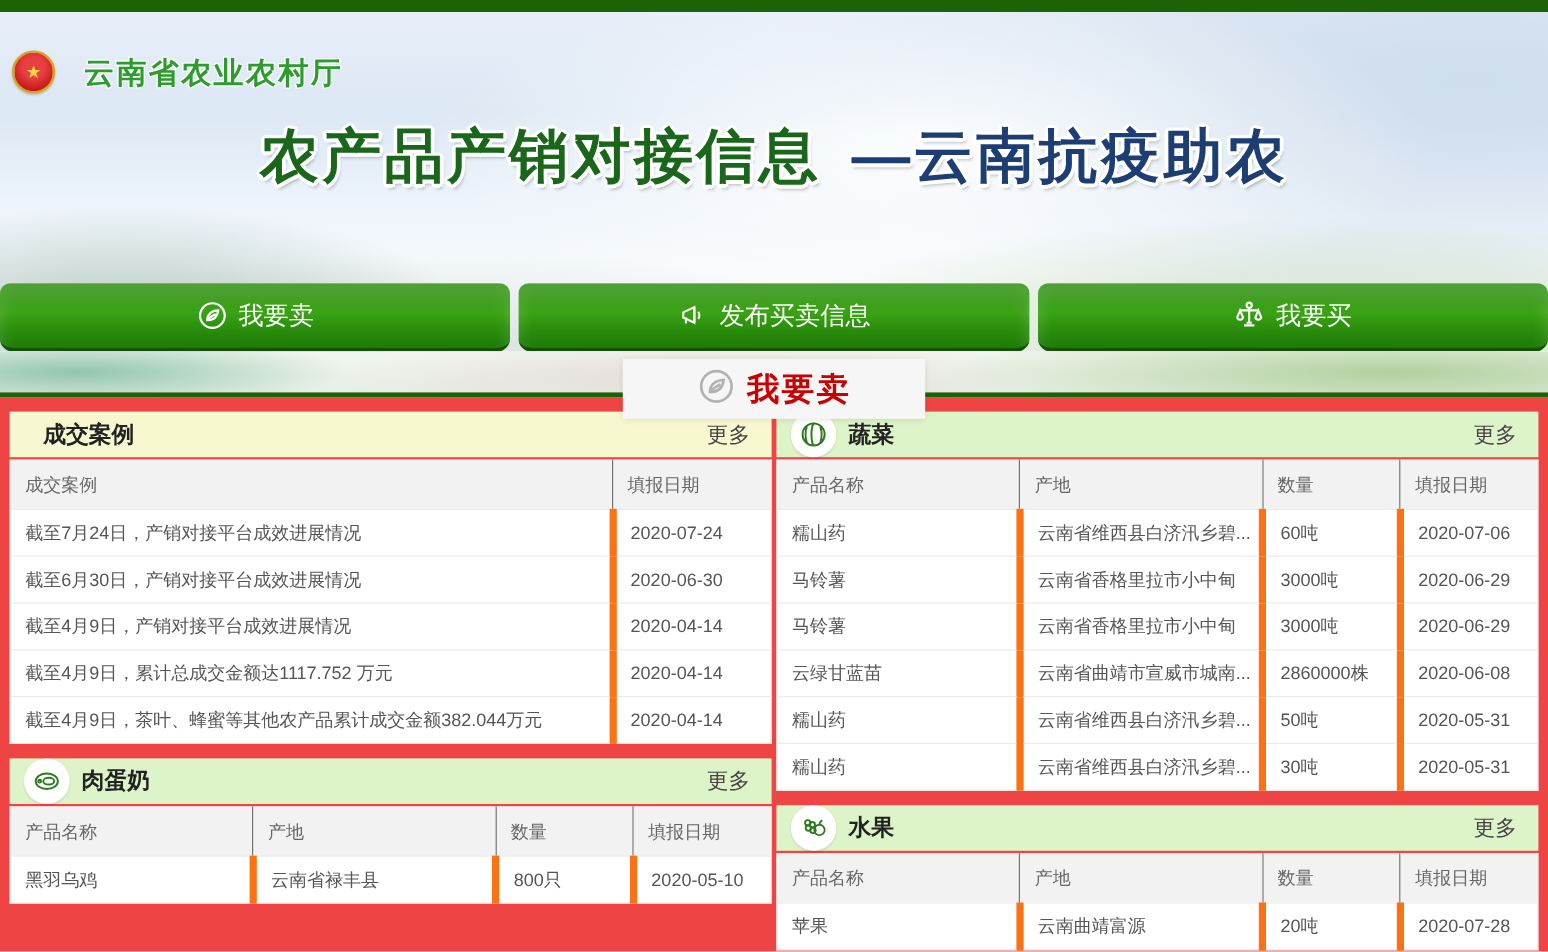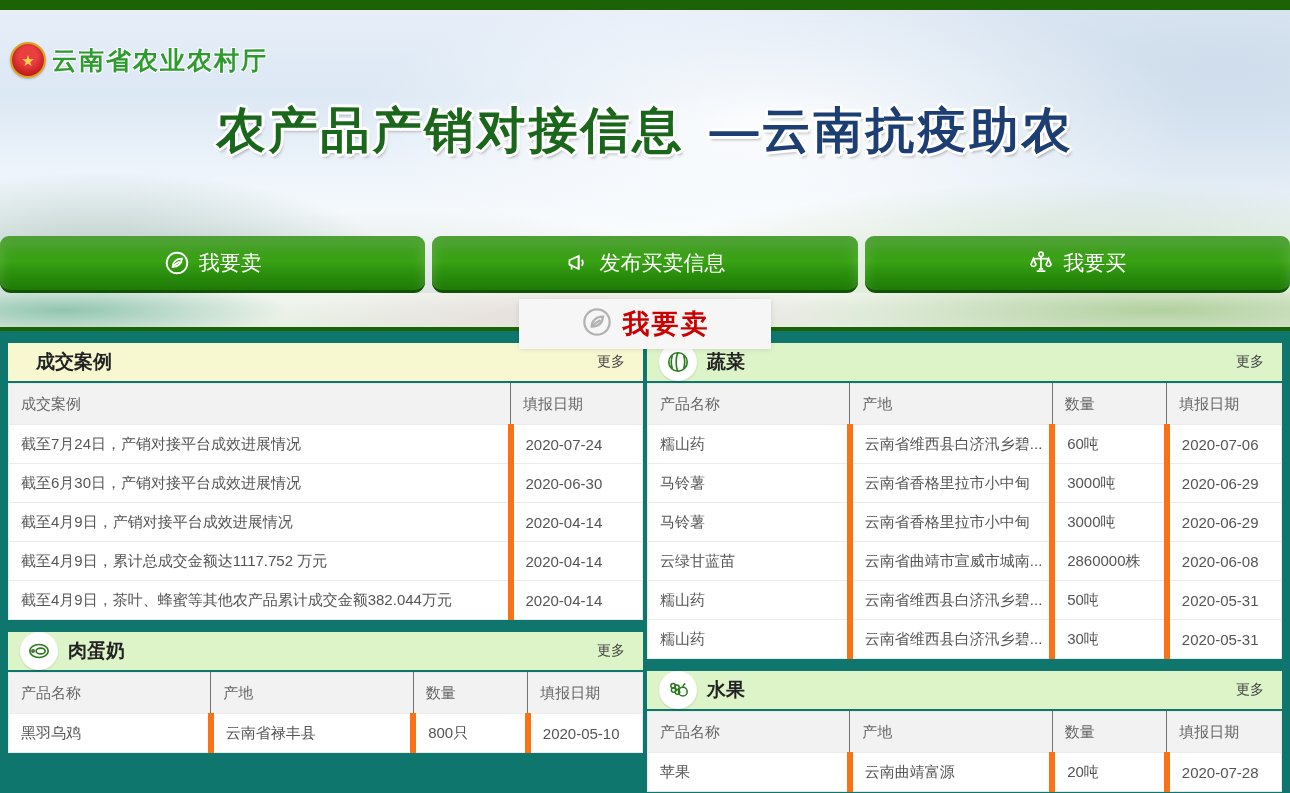--- a/index.html
+++ b/index.html
@@ -12,21 +12,21 @@
   
   .banner{position:relative;height:283px;overflow:hidden;
     background:
       radial-gradient(ellipse 420px 140px at 8% 92%, rgba(110,150,135,.55), transparent 70%),
       radial-gradient(ellipse 500px 120px at 30% 100%, rgba(150,170,160,.35), transparent 70%),
       radial-gradient(ellipse 700px 160px at 85% 100%, rgba(120,170,90,.40), transparent 70%),
       radial-gradient(ellipse 600px 200px at 60% 40%, rgba(255,255,255,.9), transparent 70%),
       radial-gradient(ellipse 800px 260px at 95% 20%, rgba(205,220,235,.9), transparent 75%),
       linear-gradient(180deg,#e7eef9 0%,#dce8f4 30%,#ecf3fa 55%,#f8fbfd 78%,#ffffff 100%);
   }
-  .brand{position:absolute;top:32px;left:10px;display:flex;align-items:center;gap:6px;}
+  .brand{position:absolute;top:32px;left:10px;display:flex;align-items:center;gap:24px;}
   .emblem{width:32px;height:32px;border-radius:50%;border:2px solid #d9a520;
     background:radial-gradient(circle at 50% 38%,#e84040 35%,#b81010 85%);
     display:flex;align-items:center;justify-content:center;box-shadow:0 1px 2px rgba(0,0,0,.25);}
   .emblem::after{content:"★";color:#ffd24a;font-size:15px;line-height:1;}
   .brand-name{font-size:25px;font-weight:bold;color:#2e9b2e;letter-spacing:2px;
     text-shadow:1px 1px 0 #fff,-1px -1px 0 #fff,1px -1px 0 #fff,-1px 1px 0 #fff;}
   .banner-title{position:absolute;top:88px;width:100%;text-align:center;font-weight:bold;
     font-size:49px;letter-spacing:3px;white-space:nowrap;}
   .banner-title span{
     text-shadow:-2px -2px 0 #fff,2px -2px 0 #fff,-2px 2px 0 #fff,2px 2px 0 #fff,
@@ -49,28 +49,28 @@
       radial-gradient(ellipse 400px 40px at 45% 60%, rgba(220,180,190,.35), transparent 75%),
       radial-gradient(ellipse 500px 50px at 90% 50%, rgba(120,175,85,.5), transparent 75%),
       linear-gradient(180deg,#f2f6ef 0%,#e7efe4 100%);
     border-bottom:4px solid #1c6306;}
   .section-tab{position:absolute;left:50%;transform:translateX(-50%);top:6px;z-index:10;
     width:252px;height:50px;background:#f6f6f6;display:flex;align-items:center;justify-content:center;
     gap:10px;box-shadow:0 1px 5px rgba(0,0,0,.10);}
   .section-title{font-size:27px;font-weight:bold;color:#cc0000;letter-spacing:2px;}
 
   
-  .content{height:462px;padding:12px 8px 0;box-sizing:border-box;background:#0f766e;
+  .content{height:462px;padding:12px 8px 0;box-sizing:border-box;background:#ef4444;
     display:grid;grid-template-columns:1fr 1fr;column-gap:4px;align-items:start;}
   .panel{margin-bottom:12px;}
   .panel-head{height:38px;display:flex;align-items:center;padding:0 18px 0 28px;margin-bottom:2px;}
   .panel-head.yellow{background:#f8f8d0;}
   .panel-head.green{background:#ddf3c8;padding-left:12px;}
   .panel-title{font-size:19px;font-weight:bold;color:#222;flex:1;}
-  .more-link{font-size:14px;color:#444;cursor:pointer;}
+  .more-link{font-size:18px;color:#444;cursor:pointer;}
   .cat-icon{width:38px;height:38px;border-radius:50%;background:#fff;display:flex;align-items:center;
     justify-content:center;margin-right:10px;box-shadow:0 1px 2px rgba(0,0,0,.12);}
 
   table.tbl{width:100%;border-collapse:collapse;table-layout:fixed;background:#fff;
     border:1px solid #e8e8e8;font-size:15px;}
   .tbl th{background:#f2f2f2;color:#666;font-weight:normal;text-align:left;height:40px;
     padding:0 12px;border-left:1px solid #737373;white-space:nowrap;overflow:hidden;}
   .tbl td{height:38px;color:#555;padding:0 12px;border-top:1px solid #ececec;
     border-left:6px solid #f97316;white-space:nowrap;overflow:hidden;}
   .tbl th:first-child,.tbl td:first-child{border-left:none;}

